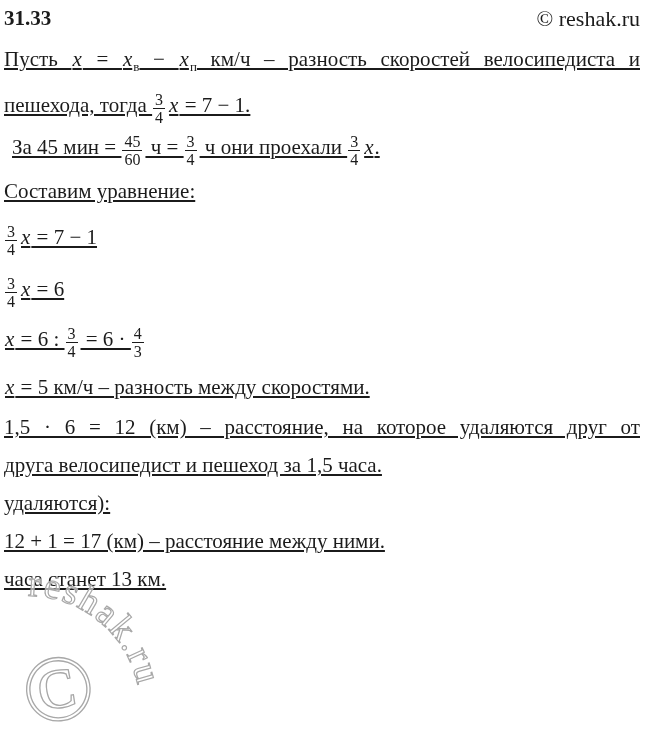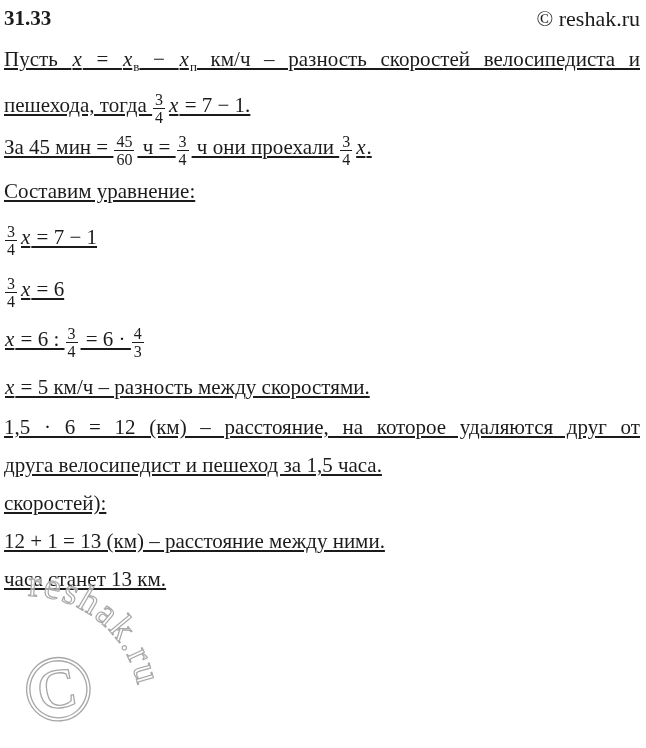--- a/index.html
+++ b/index.html
@@ -40,21 +40,21 @@
     text-align: center;
     font-size: 16px;
     line-height: 17px;
     margin: 0 3px 0 1px;
   }
   .frac .num { display: block; padding: 0 2px; }
   .frac .den { display: block; border-top: 1.5px solid #1b1b1b; padding: 0 2px; }
 
   
   .line[data-name="line-let"]           { margin-top: 6px; }
-  .line[data-name="line-time"]          { margin-top: 2px; }
+  .line[data-name="line-time"]          { margin-top: 2px; margin-left: 8px; }
   .line[data-name="line-make-equation"] { margin-top: 4px; }
   .line[data-name="line-eq-1"]          { margin-top: 8px; }
   .line[data-name="line-eq-2"]          { margin-top: 12px; }
   .line[data-name="line-eq-3"]          { margin-top: 10px; }
   .line[data-name="line-eq-result"]     { margin-top: 8px; }
   .line[data-name="line-distance-1"]    { margin-top: 2px; }
   .line[data-name="line-answer-1"]      { margin-top: 44px; }
 
   .watermark {
     position: absolute;
@@ -92,22 +92,22 @@
       <div class="line justify" data-name="line-let"><span class="text" data-name="text-run">Пусть </span><span class="var" data-name="math-variable">x</span><span class="text" data-name="text-run"> = </span><span class="var" data-name="math-variable">x</span><span class="subscript" data-name="subscript">в</span><span class="text" data-name="text-run"> − </span><span class="var" data-name="math-variable">x</span><span class="subscript" data-name="subscript">п</span><span class="text" data-name="text-run"> км/ч – разность скоростей велосипедиста и</span></div>
       <div class="line" data-name="line-let-2"><span class="text" data-name="text-run">пешехода, тогда </span><span class="frac" data-name="fraction"><span class="num" data-name="fraction-numerator">3</span><span class="den" data-name="fraction-denominator">4</span></span><span class="var" data-name="math-variable">x</span><span class="text" data-name="text-run"> = 7 − 1.</span></div>
       <div class="line" data-name="line-time"><span class="text" data-name="text-run">За  45 мин = </span><span class="frac" data-name="fraction"><span class="num" data-name="fraction-numerator">45</span><span class="den" data-name="fraction-denominator">60</span></span><span class="text" data-name="text-run"> ч = </span><span class="frac" data-name="fraction"><span class="num" data-name="fraction-numerator">3</span><span class="den" data-name="fraction-denominator">4</span></span><span class="text" data-name="text-run"> ч они проехали </span><span class="frac" data-name="fraction"><span class="num" data-name="fraction-numerator">3</span><span class="den" data-name="fraction-denominator">4</span></span><span class="var" data-name="math-variable">x</span><span class="text" data-name="text-run">.</span></div>
       <div class="line" data-name="line-make-equation"><span class="text" data-name="text-run">Составим уравнение:</span></div>
       <div class="line" data-name="line-eq-1"><span class="frac" data-name="fraction"><span class="num" data-name="fraction-numerator">3</span><span class="den" data-name="fraction-denominator">4</span></span><span class="var" data-name="math-variable">x</span><span class="text" data-name="text-run"> = 7 − 1</span></div>
       <div class="line" data-name="line-eq-2"><span class="frac" data-name="fraction"><span class="num" data-name="fraction-numerator">3</span><span class="den" data-name="fraction-denominator">4</span></span><span class="var" data-name="math-variable">x</span><span class="text" data-name="text-run"> = 6</span></div>
       <div class="line" data-name="line-eq-3"><span class="var" data-name="math-variable">x</span><span class="text" data-name="text-run"> = 6 : </span><span class="frac" data-name="fraction"><span class="num" data-name="fraction-numerator">3</span><span class="den" data-name="fraction-denominator">4</span></span><span class="text" data-name="text-run"> = 6 · </span><span class="frac" data-name="fraction"><span class="num" data-name="fraction-numerator">4</span><span class="den" data-name="fraction-denominator">3</span></span></div>
       <div class="line" data-name="line-eq-result"><span class="var" data-name="math-variable">x</span><span class="text" data-name="text-run"> = 5  км/ч – разность между скоростями.</span></div>
       <div class="line justify" data-name="line-distance-1"><span class="text" data-name="text-run">1,5 · 6 = 12 (км) – расстояние, на которое удаляются друг от</span></div>
       <div class="line" data-name="line-distance-2"><span class="text" data-name="text-run">друга велосипедист и пешеход за 1,5 часа.</span></div>
-      <div class="line" data-name="line-hence-2"><span class="text" data-name="text-run">скоростей):</span></div>
-      <div class="line" data-name="line-total"><span class="text" data-name="text-run">12 + 1 = 13 (км) – расстояние между ними.</span></div>
+      <div class="line" data-name="line-hence-2"><span class="text" data-name="text-run">удаляются):</span></div>
+      <div class="line" data-name="line-total"><span class="text" data-name="text-run">12 + 1 = 17 (км) – расстояние между ними.</span></div>
       <div class="line" data-name="line-answer-2"><span class="text" data-name="text-run">часа станет 13 км.</span></div>
     </div>
 
   <svg class="watermark" data-name="watermark" viewBox="0 0 240 188" xmlns="http://www.w3.org/2000/svg">
     <defs>
       <path id="wm-arc" d="M 28 36 A 112 112 0 0 1 140 148" fill="none"></path>
     </defs>
     <text class="wm-copyright" data-name="copyright-watermark-icon" x="58" y="128" transform="rotate(-10 58 128)">©</text>
     <text class="wm-arc-text" data-name="watermark-arc-text">
       <textPath href="#wm-arc" startOffset="0">reshak.ru</textPath>

